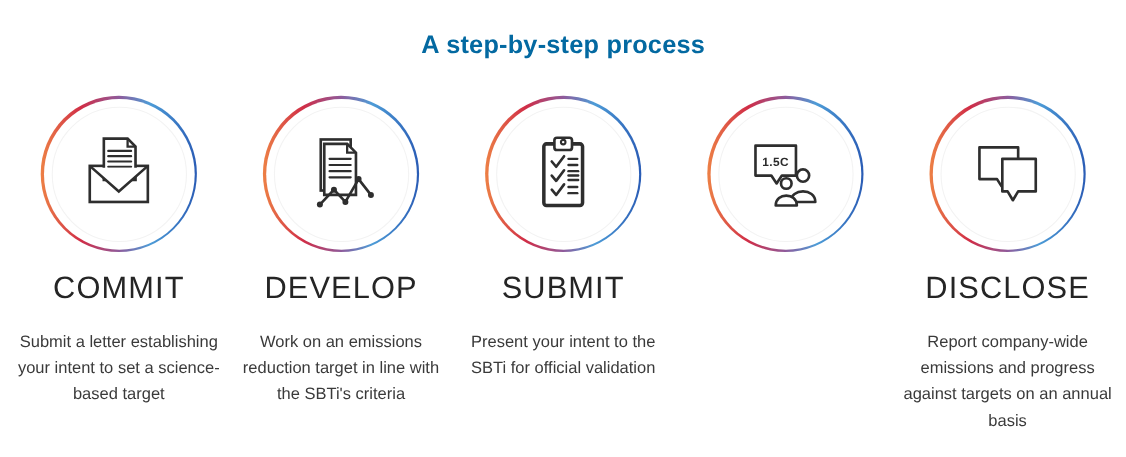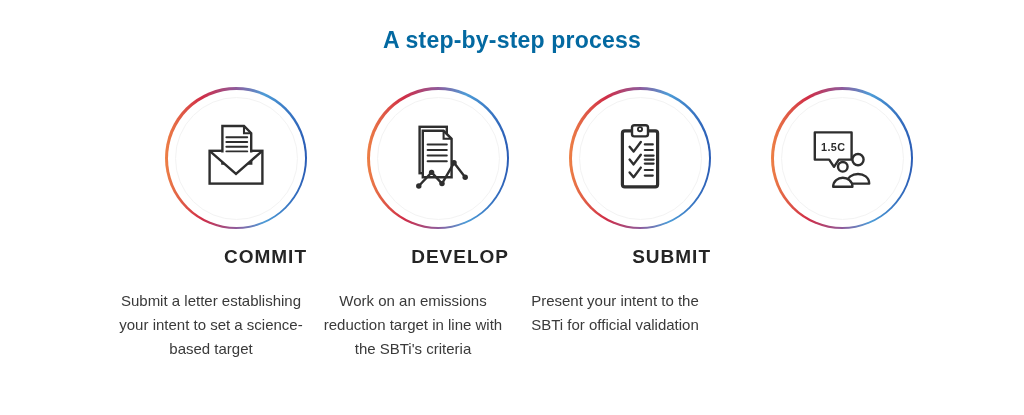--- a/index.html
+++ b/index.html
@@ -24,21 +24,21 @@
     margin-top: 33px;
     display: flex;
     justify-content: center;
     gap: 6px;
     padding: 0 8px;
   }
   .step {
     width: 196px;
     display: flex;
     flex-direction: column;
-    align-items: flex-end;
+    align-items: center;
   }
 
   .ring {
     width: 142px; height: 142px;
     border-radius: 50%;
     background: linear-gradient(90deg, #ED8045 0%, #D02D47 26%, #8F5B9B 50%, #4D9CD7 70%, #2A5CB5 100%);
     padding: 2.5px;
   }
   .ring-inner {
     position: relative;
@@ -54,22 +54,22 @@
     position: absolute;
     inset: 7px;
     border-radius: 50%;
     border: 1px solid #f3f3f3;
     pointer-events: none;
   }
   .icon-svg { width: 80px; height: 80px; }
 
   .step-title {
     margin-top: 17px;
-    font-size: 19px;
-    font-weight: 700;
+    font-size: 28px;
+    font-weight: 400;
     color: #252525;
     letter-spacing: 1px;
     white-space: nowrap;
   }
   .step-desc {
     margin-top: 21px;
     max-width: 192px;
     text-align: center;
     font-size: 15px;
     line-height: 1.6;
@@ -178,15 +178,27 @@
             <path d="M56,82 C56,66 84,66 84,82 Z" stroke-linejoin="round"></path>
             <circle cx="51" cy="61" r="6" fill="#ffffff"></circle>
             <path d="M39,86 C39,71 63,71 63,86 Z" fill="#ffffff" stroke-linejoin="round"></path>
             <path d="M16,18 H62 V52 H46 L40,61 L34,52 H16 Z" fill="#ffffff" stroke-linejoin="round"></path>
             <text class="bubble-label" x="39" y="41" text-anchor="middle" stroke="none">1.5C</text>
           </svg>
         </div>
       </div>
     </div>
 
+    <div class="step">
+      <div class="ring">
+        <div class="ring-inner">
+          <svg class="icon-svg" viewBox="0 0 100 100" fill="none" stroke="#2e2e2e" stroke-width="3">
+            <path d="M18,20 H62 V56 H48 L43,64 L38,56 H18 Z" stroke-linejoin="round"></path>
+            <path d="M44,33 H82 V70 H62 L56,80 L50,70 H44 Z" fill="#ffffff" stroke-linejoin="round"></path>
+          </svg>
+        </div>
+      </div>
+      <div class="step-title">DISCLOSE</div>
+      <div class="step-desc">Report company-wide emissions and progress against targets on an annual basis</div>
+    </div>
 
   </div>
 </div>
 
 </body></html>

